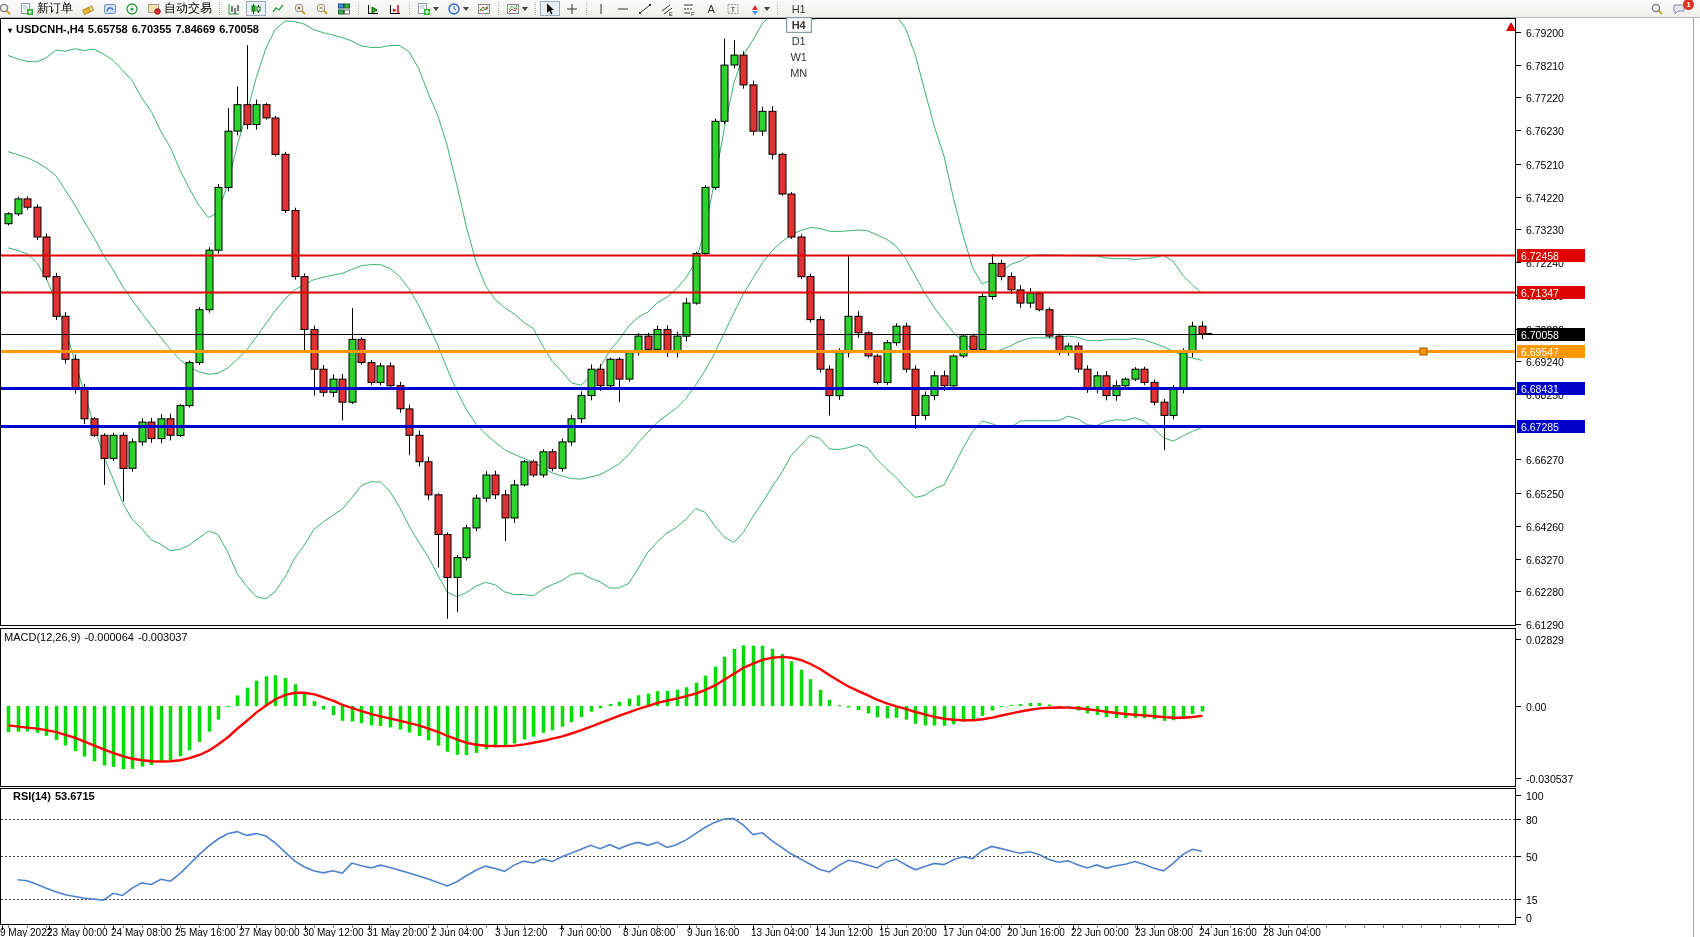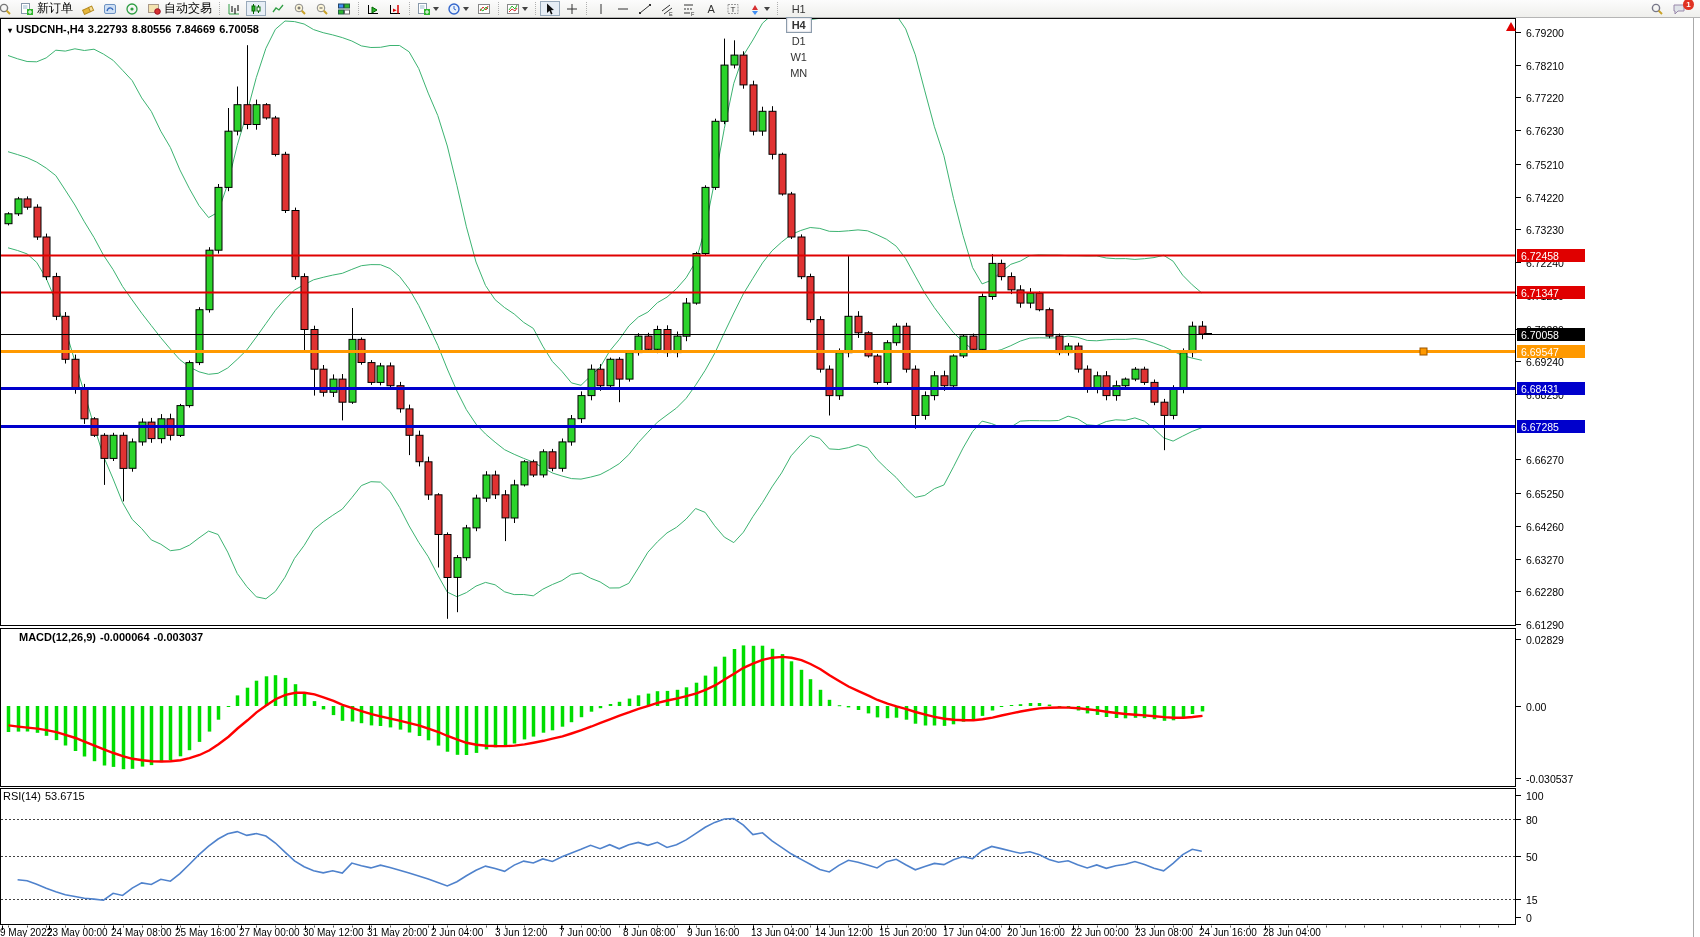--- a/index.html
+++ b/index.html
@@ -18,22 +18,22 @@
   .tf.active{border:1px solid #8c9cac;background:#fff;box-shadow:inset 0 0 2px #aab;font-weight:bold;}
   .spacer{flex:1;}
   .badge{position:absolute;top:-3px;right:-5px;background:#e03222;color:#fff;font-size:8px;
     width:11px;height:11px;border-radius:50%;text-align:center;line-height:11px;font-weight:bold;}
   .chaticon{position:relative;margin-right:8px;}
   #cv{position:absolute;left:0;top:0;z-index:1;}
   #cv text{font-family:"Liberation Sans",sans-serif;}
   .panel-head{position:absolute;z-index:3;font-size:11px;color:#000;pointer-events:none;white-space:nowrap;}
   .panel-head span{margin-right:4px;}
   #symbol-header{left:8px;top:23px;font-weight:bold;}
-  #macd-header{left:19px;top:631px;font-weight:bold;}
-  #rsi-header{left:3px;top:790px;}
+  #macd-header{left:4px;top:631px;}
+  #rsi-header{left:13px;top:790px;font-weight:bold;}
   .win-arrow{font-size:8px;margin-right:3px;}
 </style>
 </head>
 <body>
 
 <div id="app">
 
   <div class="toolbar">
     <button class="tbtn" style="margin-left:-7px">
       <svg class="ic" width="14" height="14" viewBox="0 0 14 14">
@@ -865,21 +865,21 @@
       <line x1="1137.5" y1="925.5" x2="1137.5" y2="930" stroke="#000"></line>
       <text x="1135" y="935.5" font-size="10" fill="#000">23 Jun 08:00</text>
       <line x1="1201.5" y1="925.5" x2="1201.5" y2="930" stroke="#000"></line>
       <text x="1199" y="935.5" font-size="10" fill="#000">24 Jun 16:00</text>
       <line x1="1265.5" y1="925.5" x2="1265.5" y2="930" stroke="#000"></line>
       <text x="1263" y="935.5" font-size="10" fill="#000">28 Jun 04:00</text>
       <polygon points="1506,31 1511,22 1516,31" fill="#e00000"></polygon>
     </svg>
 
   <div id="symbol-header" class="panel-head">
-    <span class="win-arrow">▾</span><span>USDCNH-,H4</span><span>3.22793</span><span>8.80556</span><span>7.84669</span><span>6.70058</span>
+    <span class="win-arrow">▾</span><span>USDCNH-,H4</span><span>5.65758</span><span>6.70355</span><span>7.84669</span><span>6.70058</span>
   </div>
   <div id="macd-header" class="panel-head">
     <span>MACD(12,26,9)</span><span>-0.000064</span><span>-0.003037</span>
   </div>
   <div id="rsi-header" class="panel-head">
     <span>RSI(14)</span><span>53.6715</span>
   </div>
 </div>
 
 </body></html>

